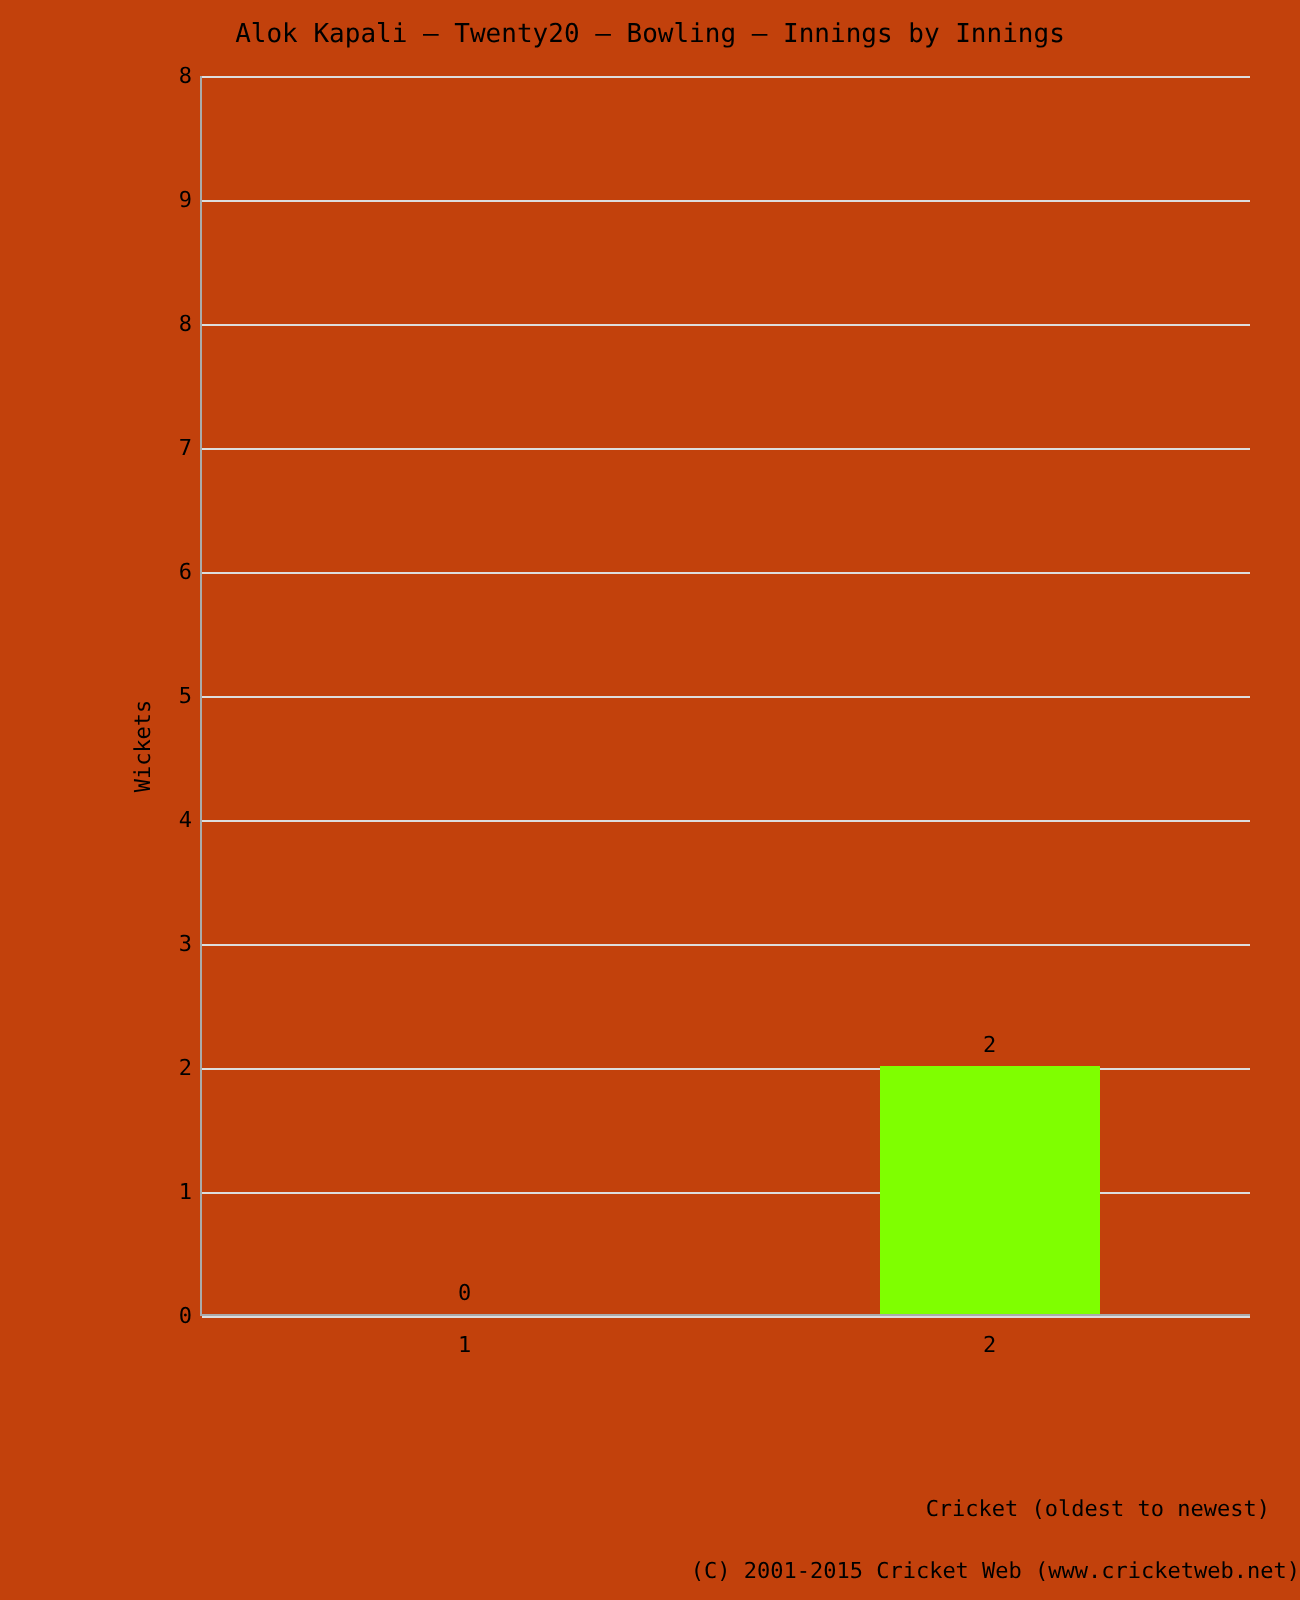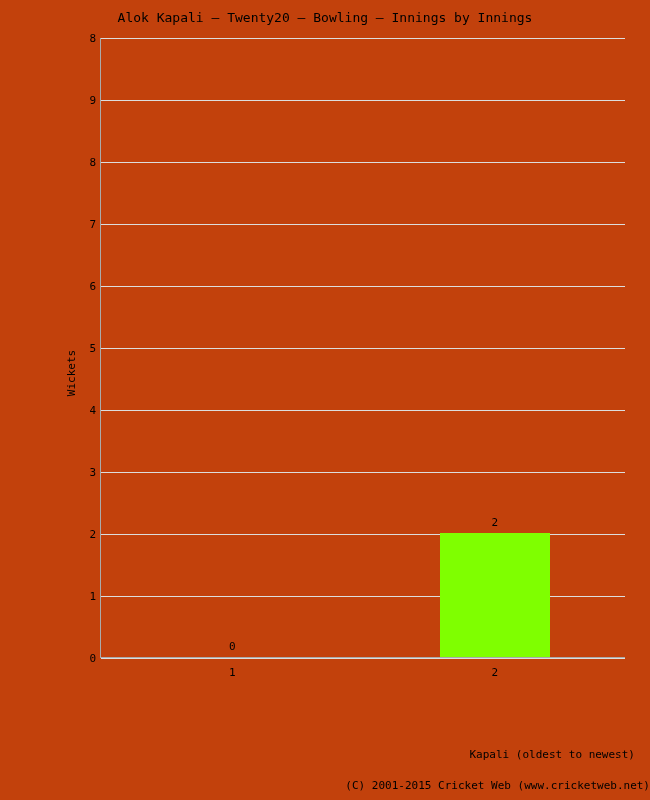--- a/index.html
+++ b/index.html
@@ -140,17 +140,17 @@
         <div class="gridline" style="top: 0px;"></div>
         <div class="y-label" style="top: 0px;">8</div>
         <div class="bar" style="left: 76.25px; width: 110px; height: 1px; bottom: 0px; background: transparent;"></div>
         <div class="bar-label" style="left: 131.25px; bottom: 4px;">0</div>
         <div class="x-label" style="left: 131.25px; bottom: -22px; position: absolute;">1</div>
         <div class="bar" style="left: 338.75px; width: 110px; height: 124px; bottom: 0px;"></div>
         <div class="bar-label" style="left: 393.75px; bottom: 128px;">2</div>
         <div class="x-label" style="left: 393.75px; bottom: -22px; position: absolute;">2</div>
       </div>
 
-    <div class="x-axis-title" style="position:absolute; bottom:-48px; right:0; font-size:11px;">Kapali (oldest to newest)</div>
+    <div class="x-axis-title" style="position:absolute; bottom:-48px; right:0; font-size:11px;">Cricket (oldest to newest)</div>
   </div>
 
   <div class="footer">(C) 2001-2015 Cricket Web (www.cricketweb.net)</div>
 </div>
 
 </body></html>

